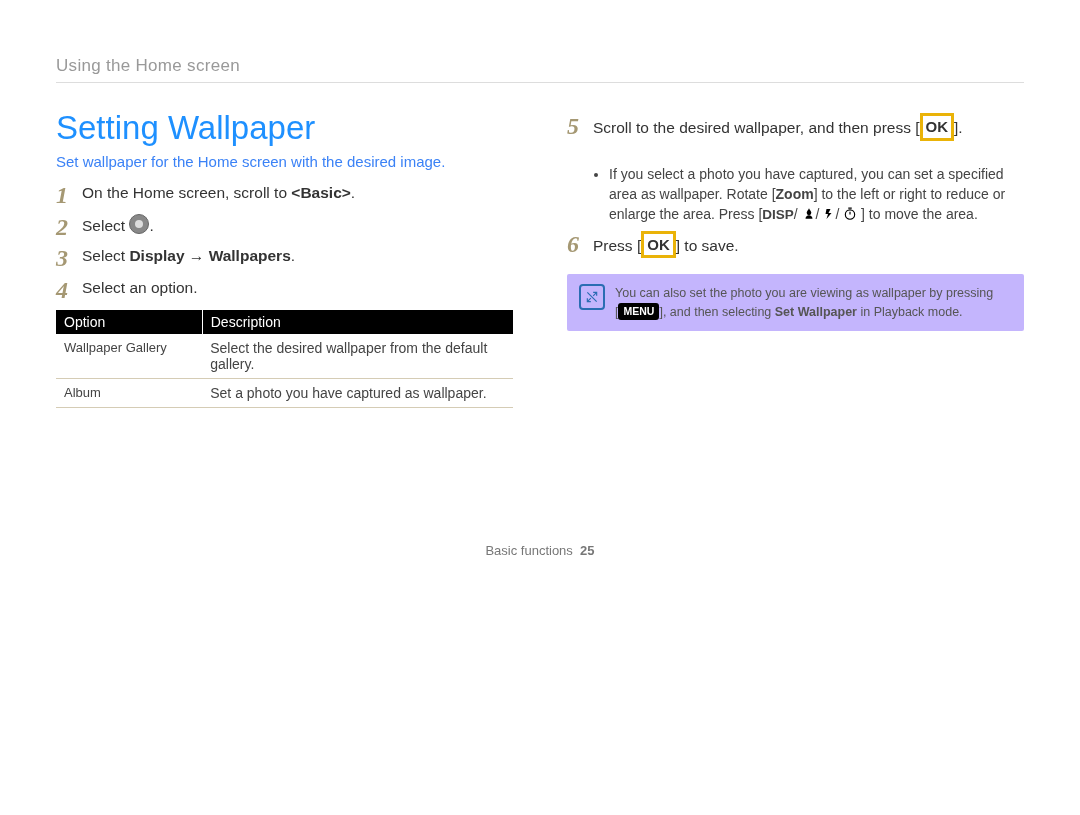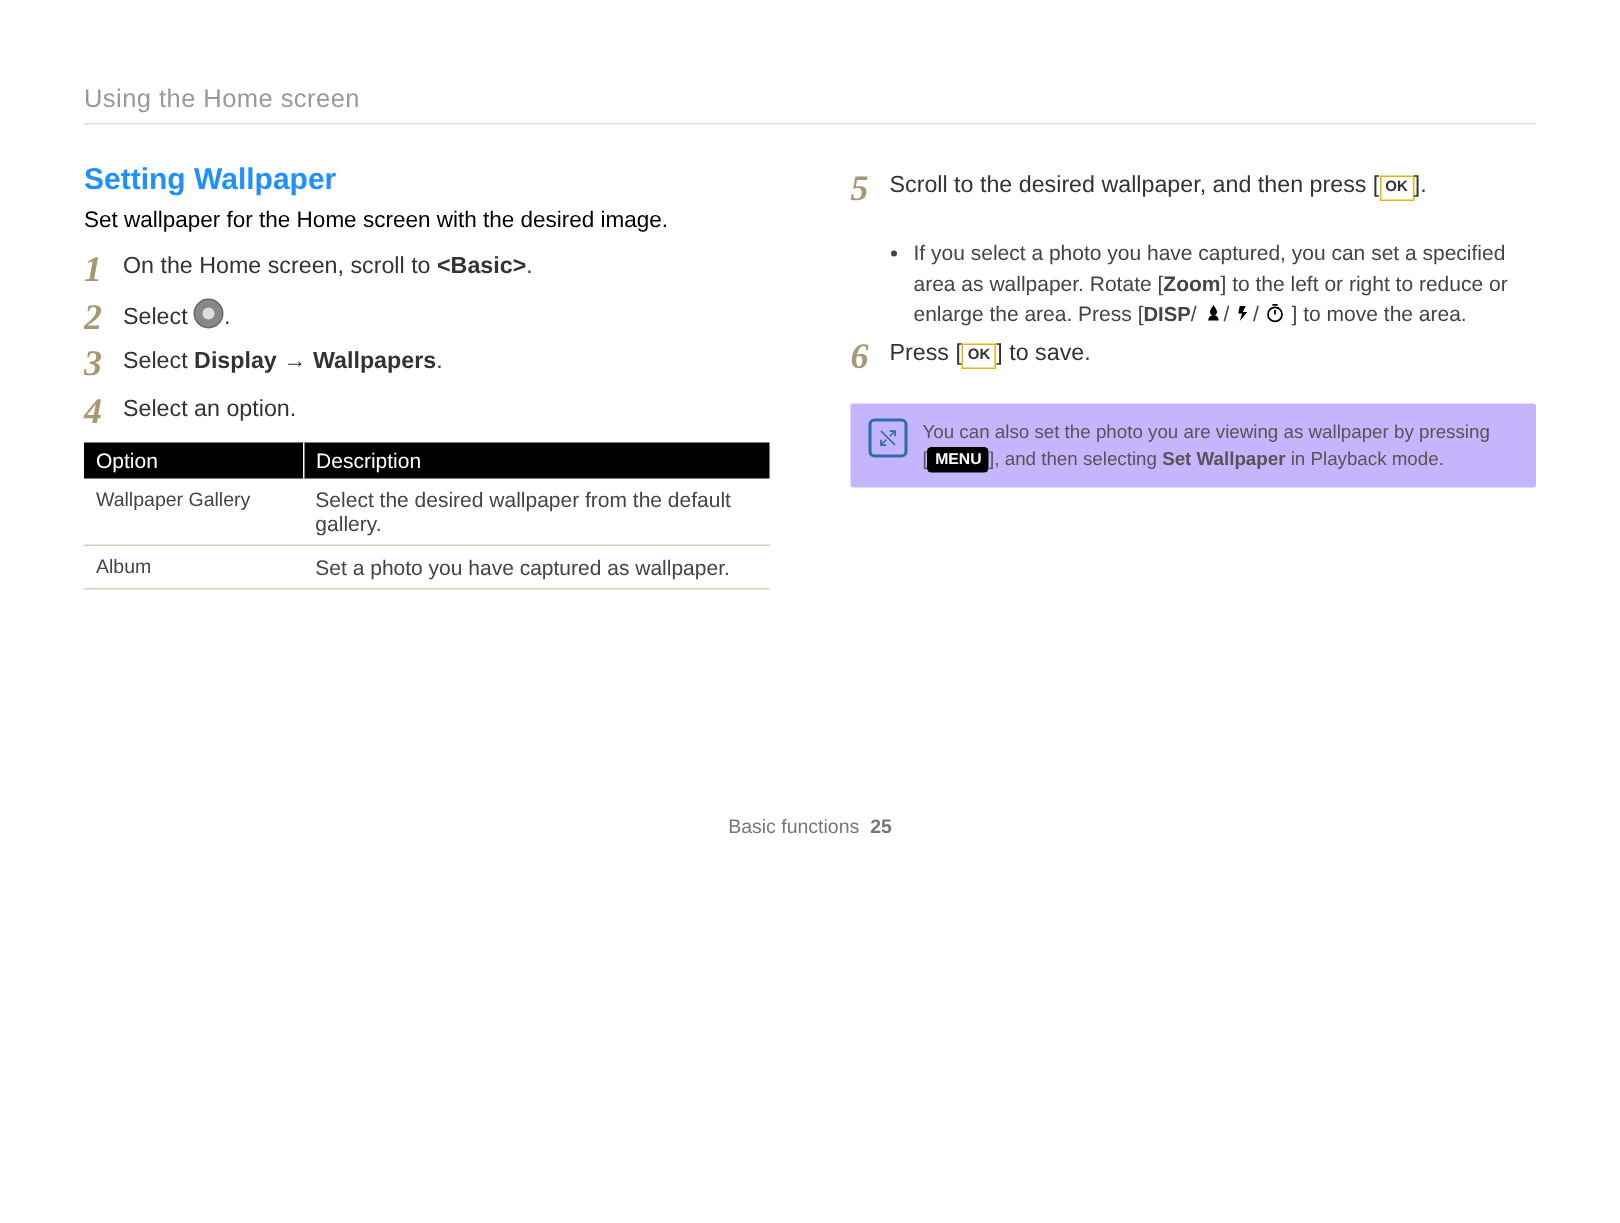--- a/index.html
+++ b/index.html
@@ -1,30 +1,30 @@
 <!DOCTYPE html>
 <html><head>
 <meta charset="utf-8">
 <style>
   html,body{margin:0;padding:0;background:#fff;font-family:Arial,Helvetica,sans-serif;color:#333}
   .page{position:relative;width:1080px;height:586px;box-sizing:border-box;padding:48px 56px 20px 56px}
   .running-head{font-size:17px;font-weight:300;color:#999;font-style:normal;letter-spacing:.3px;margin-bottom:6px;margin-top:8px}
   .divider{border-top:1px solid #ddd;margin-bottom:26px}
   .cols{display:flex;gap:54px}
   .col{flex:1}
-  h2.section{color:#1e90ff;font-weight:700;font-size:20px;margin:0 0 6px 0}
-  .lead{font-size:15px;color:#000000;margin:0 0 12px 0}
+  h2.section{color:#1e90ff;font-weight:400;font-size:33px;margin:0 0 6px 0}
+  .lead{font-size:15px;color:#3b82f6;margin:0 0 12px 0}
   ol.steps{list-style:none;padding:0;margin:0;counter-reset:step}
   ol.steps > li{display:flex;align-items:flex-start;margin:4px 0;counter-increment:step}
   ol.steps > li::before{content:counter(step);font-style:italic;font-family:Georgia,'Times New Roman',serif;color:#a59873;font-weight:600;font-size:24px;width:22px;flex-shrink:0;line-height:1.15}
   ol.steps > li .body{font-size:15.5px;color:#333;line-height:1.45;margin-left:4px}
   .strong{font-weight:700}
   .icon-circle{display:inline-block;width:18px;height:18px;border-radius:50%;background:#888;border:1px solid #666;vertical-align:-3px;position:relative}
   .icon-circle::after{content:"";position:absolute;inset:5px;border-radius:50%;background:#ddd}
-  .ok-badge{display:inline-block;border:1px solid #eab308;font-weight:700;font-size:10px;padding:0 3px;vertical-align:1px}
+  .ok-badge{display:inline-block;border:3px solid #eab308;font-weight:700;font-size:15px;padding:0 3px;vertical-align:1px}
   .menu-badge{display:inline-block;background:#000;color:#fff;font-weight:700;font-size:10.5px;padding:1px 5px;border-radius:3px;vertical-align:1px}
   .disp{font-weight:700;font-size:13.5px}
   table.opts{width:100%;border-collapse:collapse;font-size:14px;margin-top:6px}
   table.opts th{background:#000000;color:#fff;font-weight:400;text-align:left;padding:4px 8px;font-size:14px}
   table.opts th.left{width:32%;border-right:1px solid #fff}
   table.opts td{padding:6px 8px;border-bottom:1px solid #d5ccb5;color:#444;vertical-align:top}
   table.opts td.left{font-size:13px}
   ul.bullets{margin:23px 0 0 16px;padding:0;list-style:disc;font-size:14px;color:#444;line-height:1.45}
   .note{background:#c4b5fd;display:flex;align-items:flex-start;gap:10px;padding:10px 12px;margin-top:16px;border-radius:2px}
   .note-icon{width:22px;height:22px;border:2px solid #2a6db3;border-radius:4px;display:flex;align-items:center;justify-content:center;color:#2a6db3;font-weight:700;flex-shrink:0}

